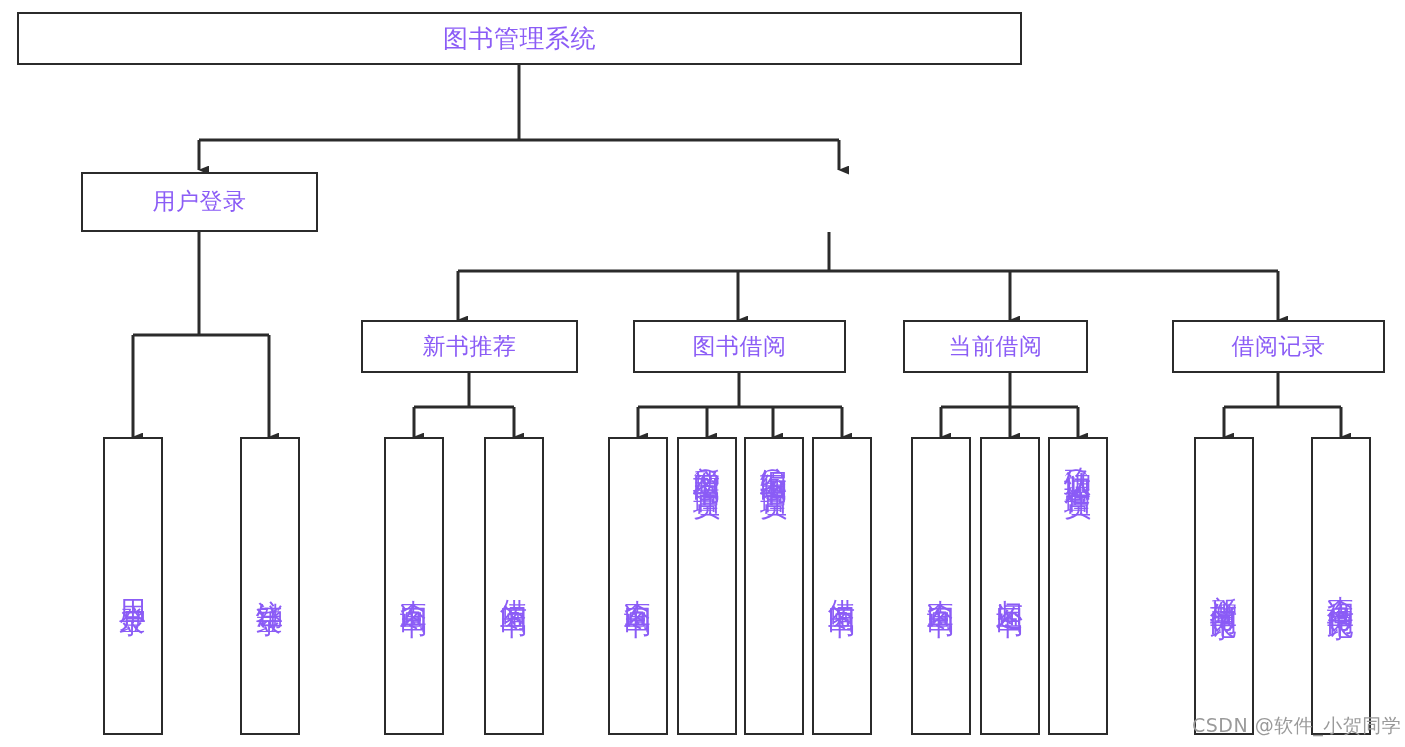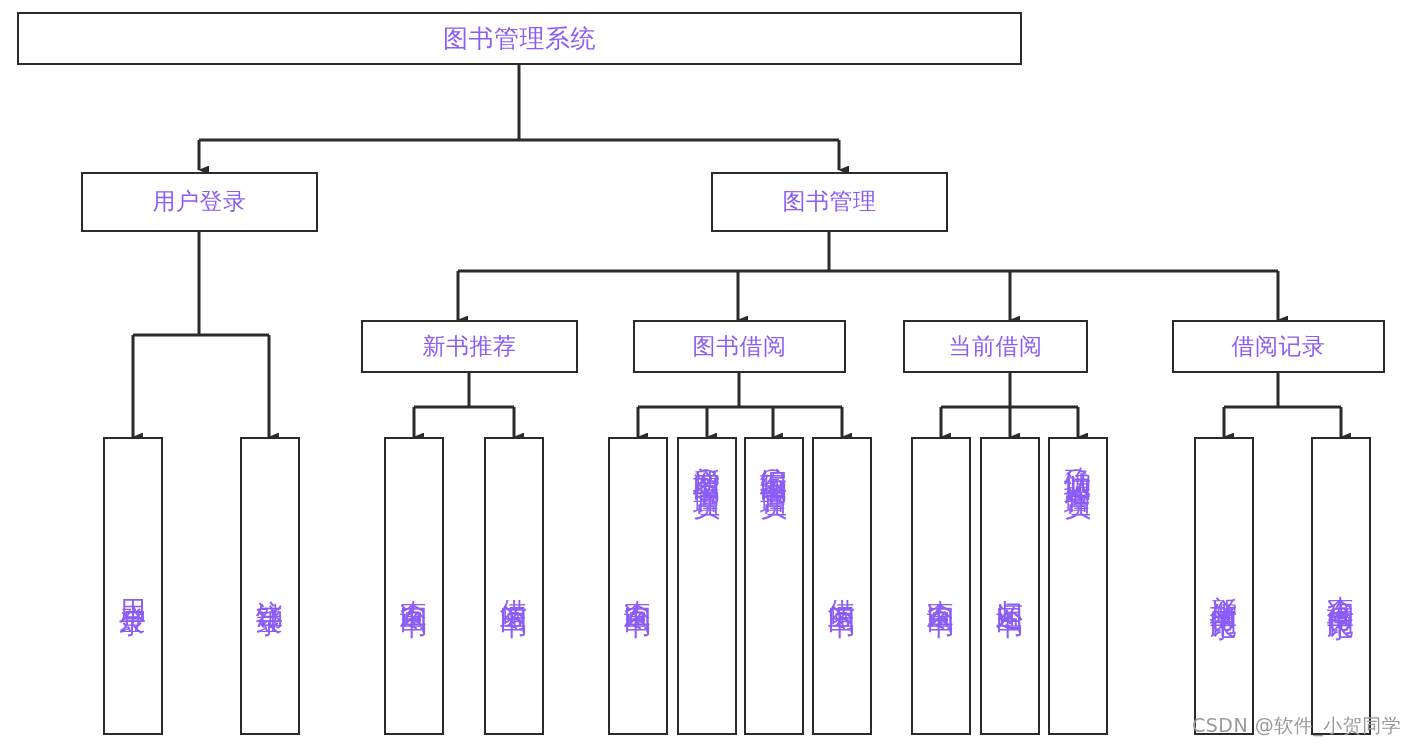--- a/index.html
+++ b/index.html
@@ -134,23 +134,20 @@
   </svg>
 
   <div class="node horiz root" style="left:17px; top:12px; width:1005px; height:53px;">
     <span class="node-label">图书管理系统</span>
   </div>
 
   <div class="node horiz" style="left:81px; top:172px; width:237px; height:60px;">
     <span class="node-label">用户登录</span>
   </div>
 
-  <div class="node horiz" style="left:711px; top:172px; width:237px; height:60px;">
-    <span class="node-label">图书管理</span>
-  </div>
 
   <div class="node horiz" style="left:361px; top:320px; width:217px; height:53px;">
     <span class="node-label">新书推荐</span>
   </div>
 
   <div class="node horiz" style="left:633px; top:320px; width:213px; height:53px;">
     <span class="node-label">图书借阅</span>
   </div>
 
   <div class="node horiz" style="left:903px; top:320px; width:185px; height:53px;">

